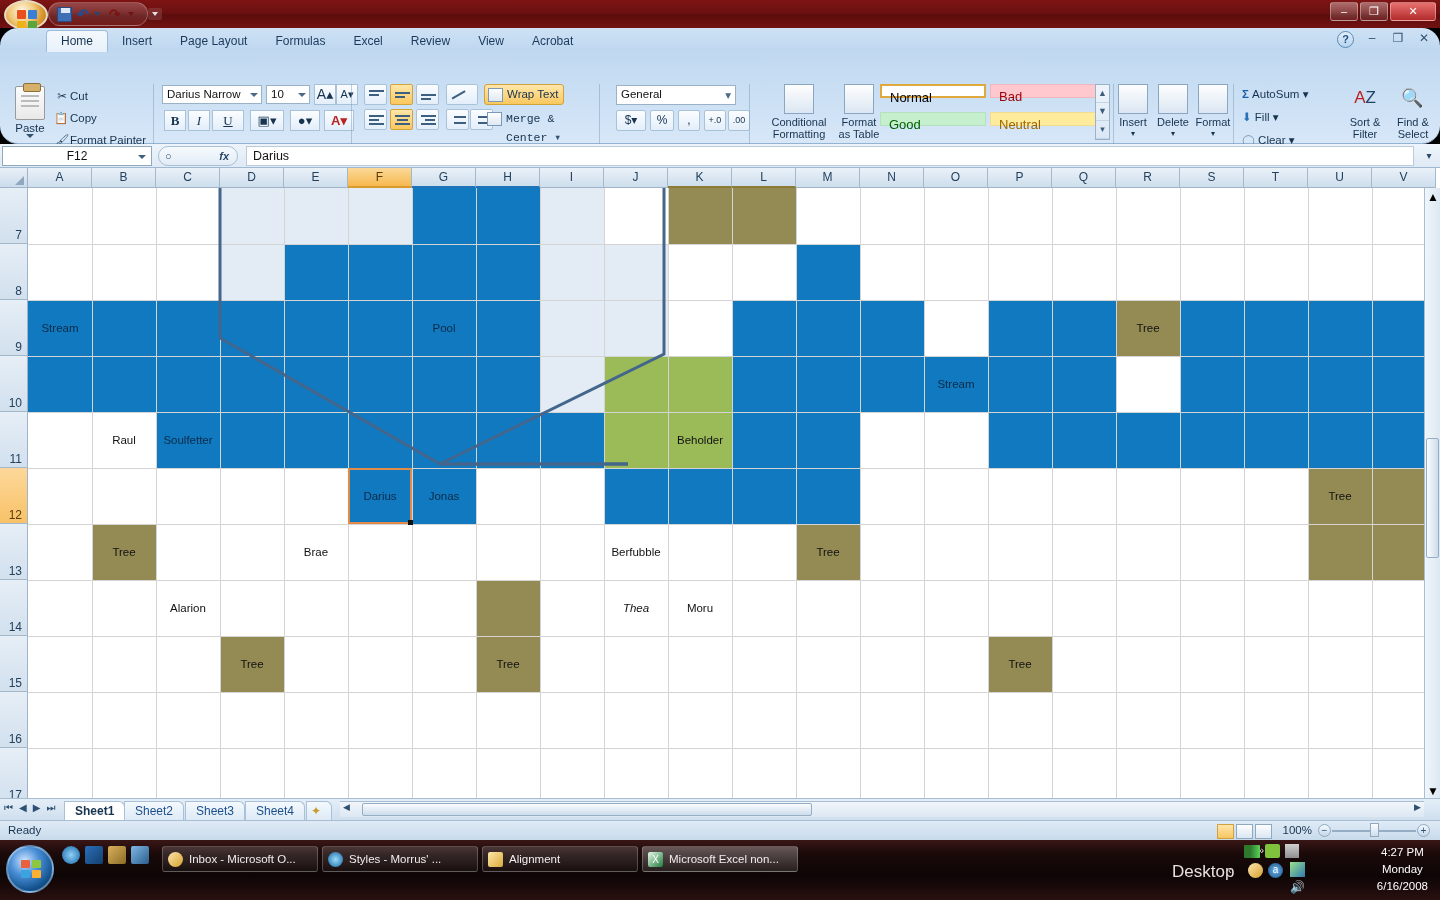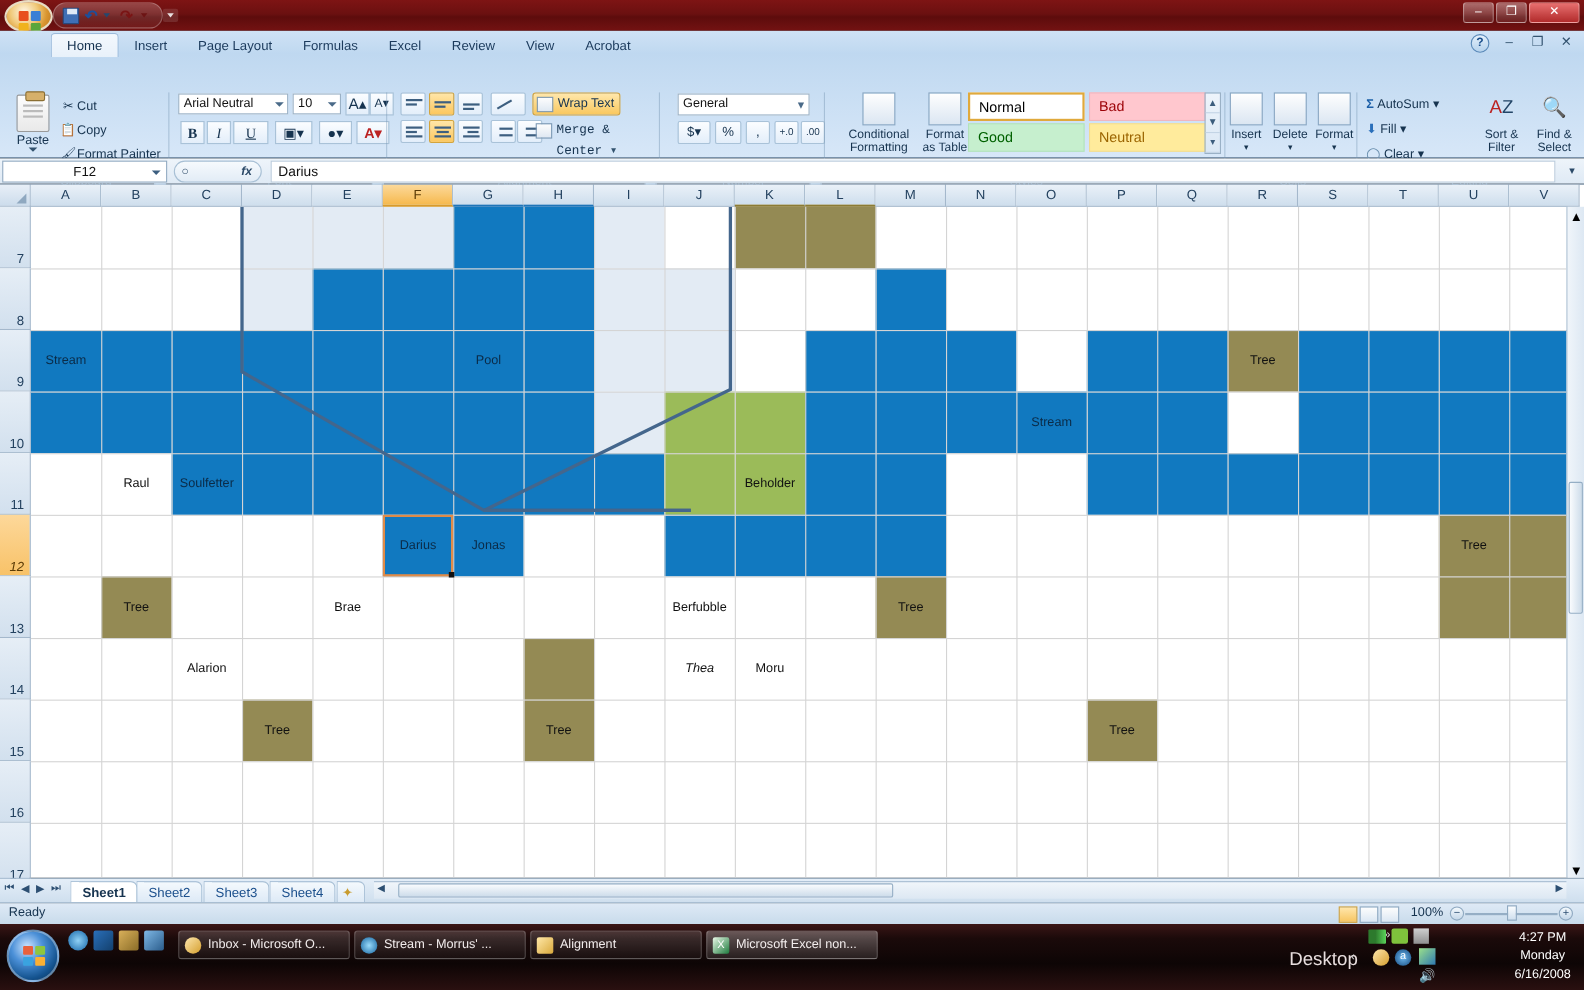--- a/index.html
+++ b/index.html
@@ -50,21 +50,21 @@
   .offbtn .s4{left:22px;top:19px;background:#5aa63c;}
   .wbtns{position:absolute; right:4px; top:2px; display:flex; gap:2px;}
   .wbtn{ width:28px;height:19px; border-radius:3px;
     background:linear-gradient(180deg,rgba(255,255,255,.38),rgba(255,255,255,.08));
     border:1px solid rgba(255,255,255,.35);
     color:#fff; font-size:11px; text-align:center; line-height:17px;}
   .wbtn.close{ width:46px; background:linear-gradient(180deg,#e87070,#b22b2b);}
   
   .ribbon-wrap{position:absolute;left:0;top:28px;width:1440px;height:116px;
     background:linear-gradient(180deg,#cfe2f5 0%,#bfd8f0 18%,#d7e7f8 100%);
-    border-bottom:1px solid #93b3d4;}
+    border-bottom:1px solid #93b3d4;border-radius:18px;}
   .tabs{position:absolute;left:46px;top:0;height:24px;display:flex;align-items:flex-end;}
   .tab{padding:3px 14px 4px 14px;font-size:12px;color:#1b3a5c;cursor:default;
     border-radius:4px 4px 0 0;}
   .tab.active{background:linear-gradient(180deg,#f3f8fd,#e8f1fa);
     border:1px solid #9cbada;border-bottom:none;color:#15324f;}
   .rib-right{position:absolute;right:8px;top:3px;display:flex;gap:10px;align-items:center;}
   .helpbtn{width:17px;height:17px;border-radius:50%;border:1px solid #5a89b8;
     background:linear-gradient(180deg,#e4f0fb,#b5d2ec);color:#1b4f8c;font-size:11px;
     text-align:center;line-height:15px;font-weight:bold;}
   .minib{width:16px;height:15px;color:#33536f;font-size:12px;text-align:center;line-height:13px;}
@@ -114,21 +114,21 @@
   #g-num{left:602px;width:148px;}
   .numcombo{position:absolute;left:14px;top:5px;width:120px;height:20px;background:#fff;
     border:1px solid #9ab1c6;font-size:11.5px;padding:2px 4px;color:#111;}
   .numbtn{position:absolute;height:21px;border:1px solid #a9c2d8;border-radius:2px;
     background:linear-gradient(180deg,#fbfdff,#e3eefa);font-size:12px;text-align:center;line-height:19px;color:#16334f;}
   
   #g-styles{left:752px;width:362px;}
   .bigbtn{position:absolute;top:4px;width:58px;text-align:center;font-size:11px;color:#16334f;line-height:12px;}
   .bigbtn .gi{width:30px;height:30px;margin:0 auto 2px;position:relative;
     background:linear-gradient(180deg,#fefefe,#dbe6f2);border:1px solid #8aa7c2;}
-  .stylebox{position:absolute;height:26px;font-size:13px;line-height:24px;padding-left:8px;}
+  .stylebox{position:absolute;height:14px;font-size:13px;line-height:24px;padding-left:8px;}
   .stylescroll{position:absolute;right:4px;top:4px;width:15px;height:56px;
     background:linear-gradient(180deg,#eef4fb,#dae7f4);border:1px solid #9ab1c6;}
   .stylescroll div{width:100%;height:18px;text-align:center;font-size:9px;color:#3c5d7d;line-height:17px;border-bottom:1px solid #c3d4e5;}
   
   #g-cells{left:1116px;width:118px;}
   
   #g-edit{left:1236px;width:200px;}
   .edrow{position:absolute;left:6px;font-size:11.5px;color:#16334f;white-space:nowrap;}
   
   .fbar{position:absolute;left:0;top:144px;width:1440px;height:24px;
@@ -153,21 +153,21 @@
   .colhdr{position:absolute;top:0;height:20px;
     background:linear-gradient(180deg,#eaf1f8,#cedeed);border-right:1px solid #a4b8cc;
     border-bottom:1px solid #9fb4c9;text-align:center;font-size:12px;line-height:18px;color:#23415f;}
   .colhdr.sel{background:linear-gradient(180deg,#fcd99a,#f6b94e);color:#5b3b06;border-bottom:2px solid #d89b2c;}
   .colhdr.hl{border-bottom:2px solid #1f74b8;}
   .colhdr.hlo{border-bottom:2px solid #8b7b35;}
   .rowhdr{position:absolute;left:0;width:28px;
     background:linear-gradient(180deg,#e6eef6,#d2e0ee);border-bottom:1px solid #a4b8cc;
     border-right:1px solid #9fb4c9;text-align:center;font-size:12px;color:#23415f;}
   .rowhdr span{position:absolute;bottom:1px;right:5px;}
-  .rowhdr.sel{background:linear-gradient(180deg,#fdd89a,#f8c268);color:#5b3b06;font-style:italic;}
+  .rowhdr.sel{background:linear-gradient(180deg,#fdd89a,#f8c268);color:#5b3b06;}
   .cells{position:absolute;left:28px;top:20px;right:16px;bottom:0;overflow:hidden;}
   .cell{position:absolute;font-size:11.5px;color:#111;display:flex;
     align-items:center;justify-content:center;overflow:hidden;}
   .gl-v{position:absolute;top:0;bottom:0;width:1px;background:#d4d4d4;}
   .gl-h{position:absolute;left:0;right:0;height:1px;background:#d4d4d4;}
   .selbox{position:absolute;border:2px solid #e08b48;box-sizing:border-box;pointer-events:none;}
   .selbox:after{content:"";position:absolute;right:-3px;bottom:-3px;width:5px;height:5px;background:#111;}
   
   .vsb{position:absolute;right:0;top:20px;bottom:0;width:16px;
     background:linear-gradient(90deg,#f0f5fa,#dde8f3);border-left:1px solid #a9bed2;}
@@ -283,21 +283,21 @@
       <div class="cbitem" style="top:53px">
         <span class="gl">🖌</span><span>Format Painter</span>
       </div>
       <div class="glabel">Clipboard</div>
       <div class="gdial"></div>
       <div class="gsep" style="right:0"></div>
     </div>
 
     <div class="group" id="g-font">
       <div class="fcombo" style="left:6px;top:5px;width:100px">
-        <span>Arial Neutral</span>
+        <span>Darius Narrow</span>
         <span class="ar"></span>
       </div>
       <div class="fcombo" style="left:110px;top:5px;width:44px">
         <span>10</span>
         <span class="ar"></span>
       </div>
       <div class="fbtn" style="left:158px;top:4px;border:1px solid #a9c2d8;background:linear-gradient(180deg,#fbfdff,#e3eefa);font-size:14px">A▴</div>
       <div class="fbtn" style="left:180px;top:4px;border:1px solid #a9c2d8;background:linear-gradient(180deg,#fbfdff,#e3eefa);font-size:11px">A▾</div>
       <div class="fbtn" style="left:8px;top:30px;border:1px solid #a9c2d8;background:linear-gradient(180deg,#fbfdff,#e3eefa);font-weight:bold;font-family:'Liberation Serif',serif">B</div>
       <div class="fbtn" style="left:32px;top:30px;border:1px solid #a9c2d8;background:linear-gradient(180deg,#fbfdff,#e3eefa);font-style:italic;font-family:'Liberation Serif',serif">I</div>
@@ -745,21 +745,21 @@
     <div class="qi" style="background:linear-gradient(135deg,#f0a83c,#c06a10)"></div>
     <div class="qi" style="background:linear-gradient(135deg,#fbe4a8,#d9a63c);border-radius:2px"></div>
   </div>
 
   <div class="tbtn" style="left:162px;width:156px">
     <span class="ti" style="background:linear-gradient(135deg,#fde6ad,#d59f2e);border-radius:50%"></span>
     <span>Inbox - Microsoft O...</span>
   </div>
   <div class="tbtn" style="left:322px;width:156px">
     <span class="ti" style="background:radial-gradient(circle,#9adbfb,#14639f);border-radius:50%"></span>
-    <span>Stream - Morrus' ...</span>
+    <span>Styles - Morrus' ...</span>
   </div>
   <div class="tbtn" style="left:482px;width:156px">
     <span class="ti" style="background:linear-gradient(135deg,#ffe8a8,#d9a93c)"></span>
     <span>Alignment</span>
   </div>
   <div class="tbtn active" style="left:642px;width:156px">
     <span class="ti" style="background:linear-gradient(135deg,#eafae8,#1d7a3d);color:#fff;font-size:10px;text-align:center;line-height:15px">X</span>
     <span>Microsoft Excel non...</span>
   </div>
 

